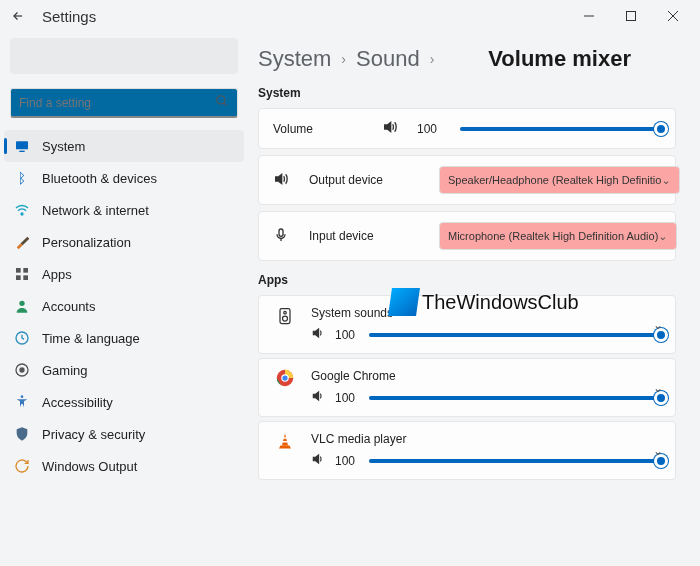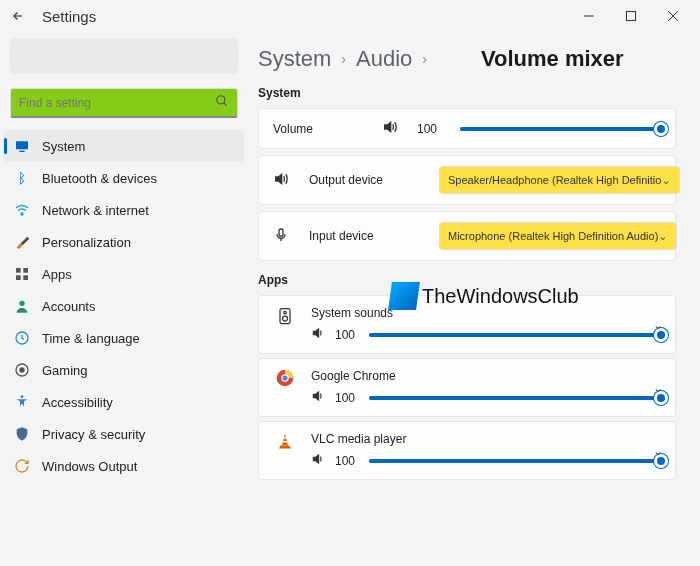--- a/index.html
+++ b/index.html
@@ -5,51 +5,51 @@
   * { box-sizing: border-box; margin: 0; padding: 0; font-family: "Segoe UI", Arial, sans-serif; }
   body { background: #f3f4f6; width: 700px; height: 566px; overflow: hidden; font-size: 12px; color: #222; }
   .titlebar { display: flex; align-items: center; height: 32px; padding: 0 6px; }
   .tb-back { width: 24px; height: 24px; display: flex; align-items: center; justify-content: center; cursor: pointer; }
   .tb-title { margin-left: 12px; font-size: 15px; color: #333; }
   .tb-spacer { flex: 1; }
   .tb-btn { width: 42px; height: 26px; display: flex; align-items: center; justify-content: center; cursor: pointer; }
   .container { display: flex; height: calc(100% - 32px); }
   .sidebar { width: 248px; padding: 6px 4px 0 4px; }
   .profile { height: 36px; background: #e9eaec; border-radius: 4px; margin: 0 6px 14px 6px; }
-  .search { display: flex; align-items: center; background: #84cc16; border: 1px solid #ddd; border-bottom: 2px solid #888; border-radius: 3px; height: 30px; margin: 0 6px 12px 6px; padding: 12px 8px; }
+  .search { display: flex; align-items: center; background: #0369a1; border: 1px solid #ddd; border-bottom: 2px solid #888; border-radius: 3px; height: 30px; margin: 0 6px 12px 6px; padding: 12px 8px; }
   .search input { flex: 1; border: none; outline: none; font-size: 12px; background: transparent; }
   .nav-item { display: flex; align-items: center; height: 32px; padding: 0 10px; gap: 12px; border-radius: 4px; position: relative; cursor: pointer; font-size: 13px; }
   .nav-item.active { background: #e9eaec; }
   .nav-item.active::before { content: ""; position: absolute; left: 0; top: 8px; bottom: 8px; width: 3px; background: #0067c0; border-radius: 2px; }
   .nav-icon { width: 16px; height: 16px; display: flex; align-items: center; justify-content: center; font-size: 14px; }
   .main { flex: 1; padding: 14px 24px 0 10px; overflow-y: auto; }
   .breadcrumb { display: flex; align-items: center; gap: 10px; font-size: 22px; margin-bottom: 14px; }
   .breadcrumb .crumb { color: #5f6368; cursor: pointer; }
   .breadcrumb .current { font-weight: 600; color: #1a1a1a; margin-left: 44px; }
   .chev { color: #888; font-size: 14px; }
   .section-label { font-size: 12px; font-weight: 600; margin-bottom: 8px; }
   .card { background: #fdfdfd; border: 1px solid #e6e6e6; border-radius: 4px; margin-bottom: 6px; padding: 10px 14px; display: flex; align-items: center; gap: 20px; }
   .card-volume { display: flex; align-items: center; gap: 19px; }
   .vol-label { flex: 0 0 90px; font-size: 12px; }
   .vol-icon { color: #333; }
   .vol-num { width: 24px; font-size: 12px; }
   .slider-rail { flex: 1; height: 4px; background: #c8c8c8; border-radius: 2px; position: relative; cursor: pointer; }
   .slider-fill { position: absolute; left: 0; top: 0; bottom: 0; background: #0067c0; border-radius: 2px; }
   .slider-thumb { position: absolute; top: 50%; width: 14px; height: 14px; background: #0067c0; border: 3px solid #fff; border-radius: 50%; transform: translate(-50%, -50%); box-shadow: 0 0 0 1px #0067c0; }
   .card-device .dev-label { flex: 0 0 110px; font-size: 12px; }
-  .combo { flex: 1; display: flex; align-items: center; justify-content: space-between; background: #fde047; border: 1px solid #ddd; border-radius: 4px; height: 28px; padding: 0 8px; font-size: 11px; color: #333; cursor: pointer; }
+  .combo { flex: 1; display: flex; align-items: center; justify-content: space-between; background: #fca5a5; border: 1px solid #ddd; border-radius: 4px; height: 28px; padding: 0 8px; font-size: 11px; color: #333; cursor: pointer; }
   .combo .val { white-space: nowrap; overflow: hidden; text-overflow: ellipsis; }
   .combo .caret { color: #555; }
   .app-row { display:flex; align-items:flex-start; gap:14px; padding: 10px 14px; border:1px solid #e6e6e6; border-radius:4px; background:#fdfdfd; margin-bottom:4px; position:relative;}
   .app-icon { width:24px; display:flex; align-items:center; justify-content:center; font-size:16px;}
   .app-body { flex:1; display:flex; flex-direction:column; gap:6px; }
   .app-name { font-size:12px; }
   .app-vol { display:flex; align-items:center; gap:10px; }
   .expand { position:absolute; right:12px; top:50%; transform:translateY(-50%); color:#555; cursor:pointer; font-size:12px;}
-  .watermark { position:absolute; left:390px; top:282px; display:flex; align-items:center; font-size:20px; font-weight:400; color:#111; z-index:50; pointer-events:none;}
+  .watermark { position:absolute; left:390px; top:288px; display:flex; align-items:center; font-size:20px; font-weight:400; color:#111; z-index:50; pointer-events:none;}
   .watermark .sq { width:28px; height:28px; margin-right:4px; position:relative;}
   .watermark .sq::before { content:""; position:absolute; inset:0; background:linear-gradient(135deg,#00aaff 0%,#0067c0 100%); transform:skewX(-8deg);}
 </style>
 </head>
 <body>
 
 <div class="titlebar">
   <div class="tb-back">
     <svg width="14" height="14" viewBox="0 0 24 24" fill="none" stroke="#333" stroke-width="2">
         <path d="M19 12H5"></path>
@@ -184,21 +184,21 @@
           </svg>
         </span>
       <span>Windows Output</span>
     </div>
   </div>
 
   <div class="main">
     <div class="breadcrumb">
       <span class="crumb">System</span>
       <span class="chev">›</span>
-      <span class="crumb">Audio</span>
+      <span class="crumb">Sound</span>
       <span class="chev">›</span>
       <span class="current">Volume mixer</span>
     </div>
 
     <div class="section-label">System</div>
 
     <div class="card card-volume">
       <span class="vol-label">Volume</span>
       <span class="vol-icon">
         <svg width="16" height="16" viewBox="0 0 24 24" fill="none" stroke="#333" stroke-width="2">

